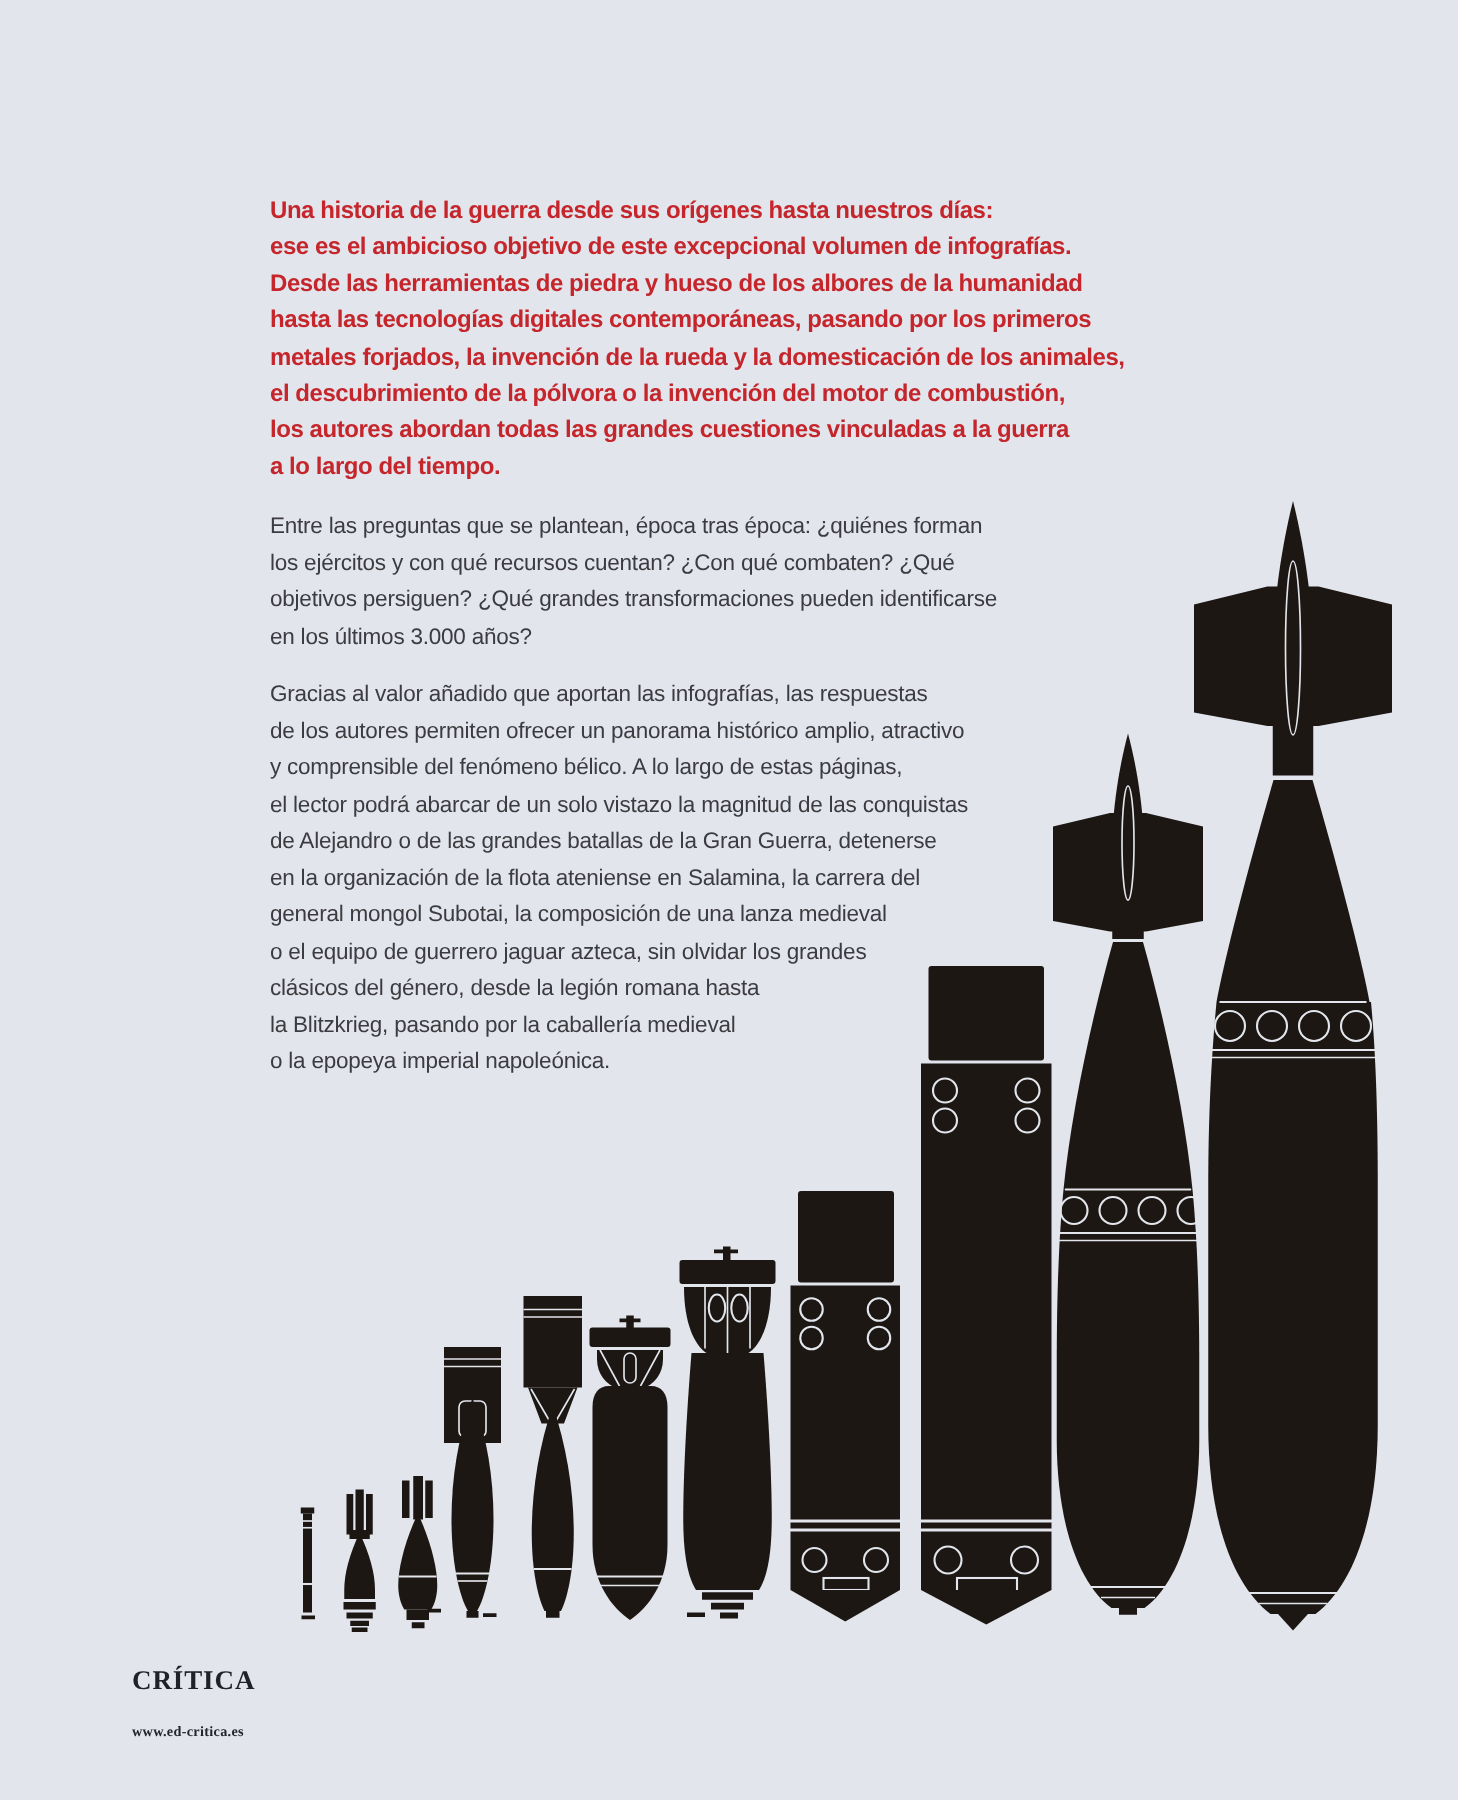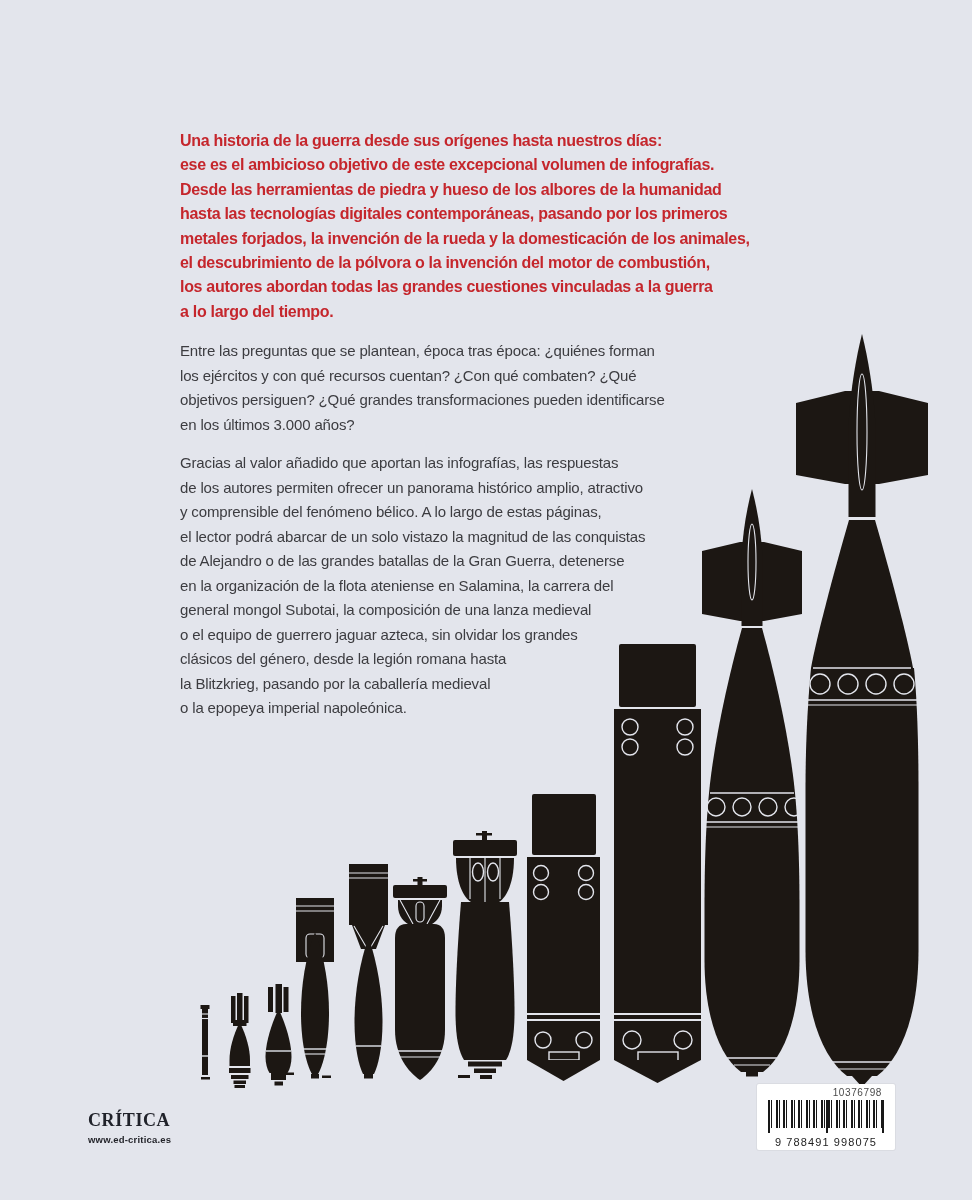--- a/index.html
+++ b/index.html
@@ -19,21 +19,21 @@
   .k{fill:#1c1713;}
   .s{fill:none;stroke:#e3e5ec;stroke-width:1.4;}
   .s2{fill:none;stroke:#e3e5ec;stroke-width:1.1;}
 
   .publisher{position:absolute;left:88px;top:1110px;}
   .publisher .pname{
     font-family:"Liberation Serif",serif;font-size:18px;font-weight:700;
     letter-spacing:0.6px;color:#20222a;display:block;
   }
   .publisher .psite{
-    display:block;font-size:9.5px;font-weight:bold;color:#24252b;margin-top:3px;letter-spacing:0.2px;
+    display:block;font-size:9.5px;font-weight:bold;color:#24252b;margin-top:19px;letter-spacing:0.2px;font-family:Liberation Serif, serif;
   }
 
   .barcode{
     position:absolute;left:757px;top:1084px;width:138px;height:66px;
     background:#ffffff;border-radius:2px;box-shadow:0 0 0 1px rgba(0,0,0,0.04);
   }
   .barcode .pcode{
     position:absolute;top:3px;right:13px;font-size:10px;color:#4a4a4a;letter-spacing:0.6px;
   }
   .barcode .bars{
@@ -231,22 +231,14 @@
 o el equipo de guerrero jaguar azteca, sin olvidar los grandes
 clásicos del género, desde la legión romana hasta
 la Blitzkrieg, pasando por la caballería medieval
 o la epopeya imperial napoleónica.</div>
 
   <div class="publisher">
     <span class="pname">CRÍTICA</span>
     <span class="psite">www.ed-critica.es</span>
   </div>
 
-  <div class="barcode">
-    <span class="pcode">10376798</span>
-    <div class="bars"></div>
-    <div class="guard-l"></div>
-    <div class="guard-m"></div>
-    <div class="guard-r"></div>
-    <span class="isbn">9 788491 998075</span>
-  </div>
 
 </div>
 
 </body></html>

